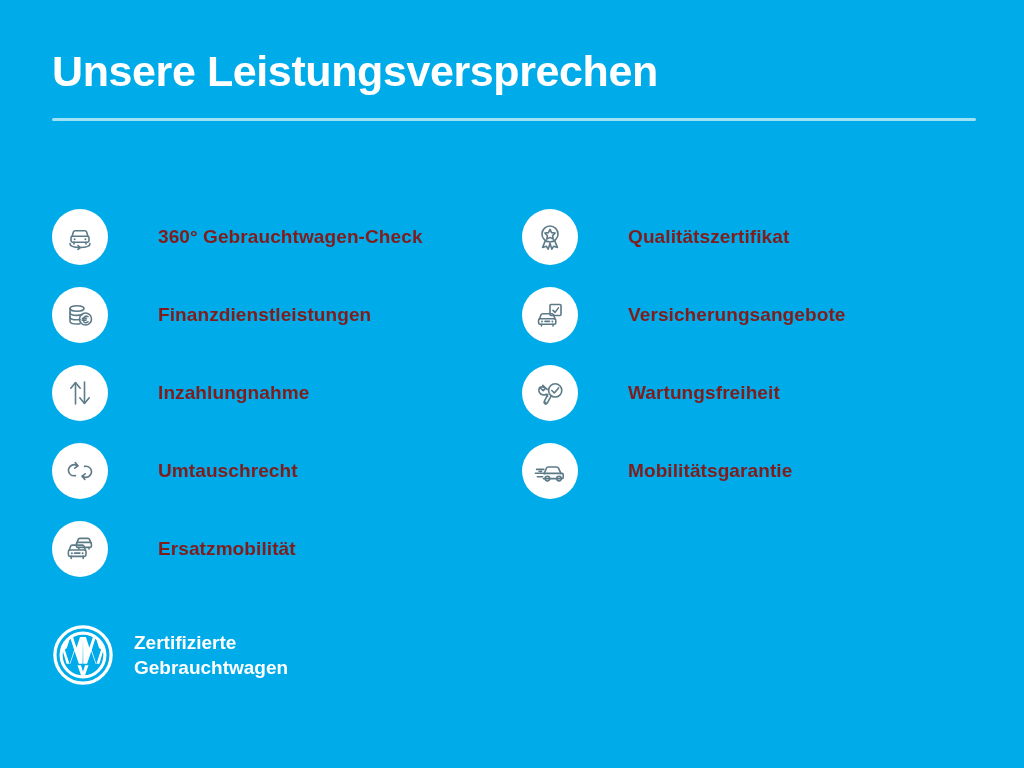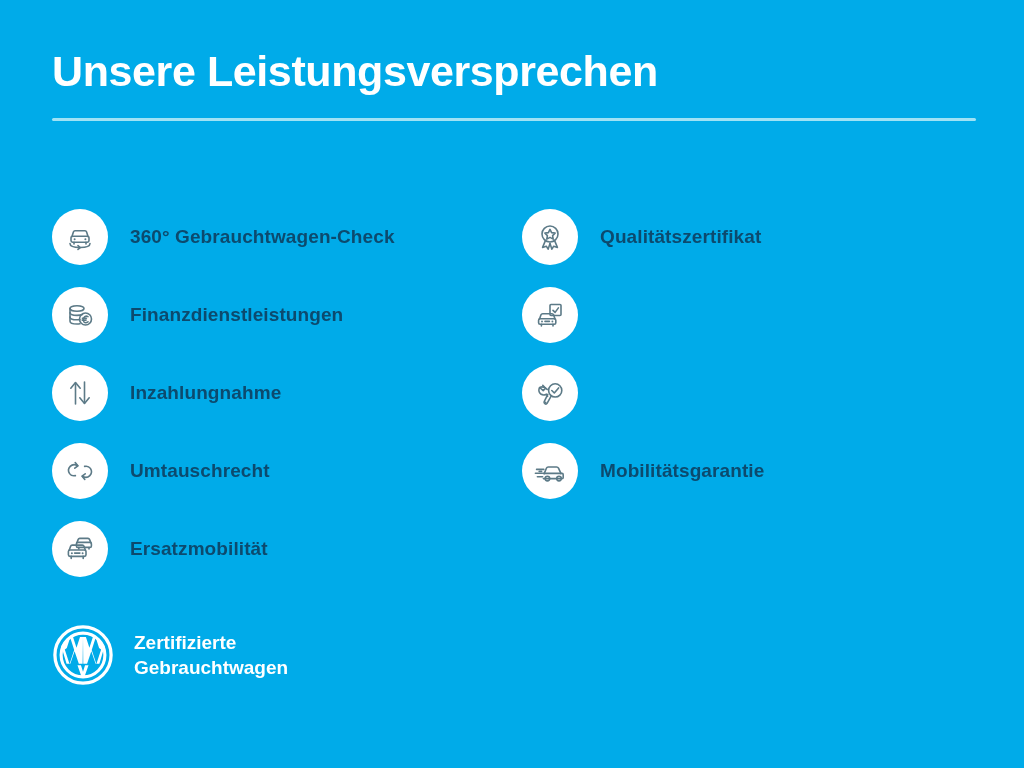--- a/index.html
+++ b/index.html
@@ -90,23 +90,24 @@
     stroke-linejoin: round;
     vector-effect: non-scaling-stroke;
   }
   .promise-icon svg .solid {
     fill: #5C7A87;
     stroke: none;
   }
   .promise-label {
     font-size: 19px;
     font-weight: 700;
-    color: #0c4a6e;
+    color: #7f1d1d;
     letter-spacing: 0.1px;
     white-space: nowrap;
+    margin-left: 28px;
   }
 
   
   .brand {
     position: absolute;
     left: 52px;
     top: 624px;
     display: flex;
     align-items: center;
     gap: 20px;
@@ -189,20 +190,21 @@
           <rect x="16" y="5.5" width="11" height="11" rx="1" style="stroke: rgb(92, 122, 135);"></rect>
           <path d="M19 11.4 L21.1 13.4 L24.4 8.9" style="stroke: rgb(92, 122, 135);"></path>
           <path d="M5.5 20 L7 15.8 Q7.4 14.7 8.6 14.7 L18 14.7 Q19.2 14.7 19.6 15.8 L21 20" style="stroke: rgb(92, 122, 135);"></path>
           <rect x="4.6" y="19.7" width="17.2" height="5.6" rx="1.5" style="stroke: rgb(92, 122, 135);"></rect>
           <path d="M7.4 25.3 L7.4 26.9 M19 25.3 L19 26.9" style="stroke: rgb(92, 122, 135);"></path>
           <circle class="solid" cx="8" cy="22.5" r="0.95" style="fill: rgb(92, 122, 135);"></circle>
           <circle class="solid" cx="18.4" cy="22.5" r="0.95" style="fill: rgb(92, 122, 135);"></circle>
           <path d="M11 22.4 L15.4 22.4" style="stroke: rgb(92, 122, 135);"></path>
         </svg>
       </span>
+      <span class="promise-label">Versicherungsangebote</span>
     </div>
 
 
     <div class="promise">
       <span class="promise-icon" style="background: rgb(255, 255, 255);">
         <svg viewBox="0 0 32 32">
           <path d="M11.5 27 L11.5 6" style="stroke: rgb(92, 122, 135);"></path>
           <path d="M6.8 11.2 L11.5 5.6 L16.2 11.2" style="stroke: rgb(92, 122, 135);"></path>
           <path d="M20.5 5 L20.5 26" style="stroke: rgb(92, 122, 135);"></path>
           <path d="M15.8 20.8 L20.5 26.4 L25.2 20.8" style="stroke: rgb(92, 122, 135);"></path>
@@ -215,20 +217,21 @@
       <span class="promise-icon" style="background: rgb(255, 255, 255);">
         <svg viewBox="0 0 32 32">
           <path d="M13.2 12.4 Q9.6 8.8 5.6 10.4 Q3.6 14.6 6.8 17 Q9.4 18.8 12.4 17.2 L13.6 19.4" style="stroke: rgb(92, 122, 135);"></path>
           <path d="M6.2 11 L9.2 13.6 L11.6 11.2 L8.8 8.4" style="stroke: rgb(92, 122, 135);"></path>
           <path d="M13.8 17.4 L10.2 24.6 Q9.6 26 11 26.8 Q12.4 27.6 13.2 26.2 L17 19.4" style="stroke: rgb(92, 122, 135);"></path>
           <circle class="solid" cx="11.6" cy="25.5" r="0.9" style="fill: rgb(92, 122, 135);"></circle>
           <circle cx="21.2" cy="13.4" r="6.6" style="stroke: rgb(92, 122, 135);"></circle>
           <path d="M17.8 13.5 L20.3 16 L24.6 10.9" style="stroke: rgb(92, 122, 135);"></path>
         </svg>
       </span>
+      <span class="promise-label">Wartungsfreiheit</span>
     </div>
 
     <div class="promise">
       <span class="promise-icon" style="background: rgb(255, 255, 255);">
         <svg viewBox="0 0 32 32">
           <path d="M13.6 10.8 Q9.4 8.2 6.2 11.4 Q3 14.6 5.6 18.6 Q7.6 21.4 11.4 20.6" style="stroke: rgb(92, 122, 135);"></path>
           <path d="M11.2 7.6 L13.9 10.8 L10.8 13.2" style="stroke: rgb(92, 122, 135);"></path>
           <path d="M18.4 21.2 Q22.6 23.8 25.8 20.6 Q29 17.4 26.4 13.4 Q24.4 10.6 20.6 11.4" style="stroke: rgb(92, 122, 135);"></path>
           <path d="M20.8 24.4 L18.1 21.2 L21.2 18.8" style="stroke: rgb(92, 122, 135);"></path>
         </svg>

